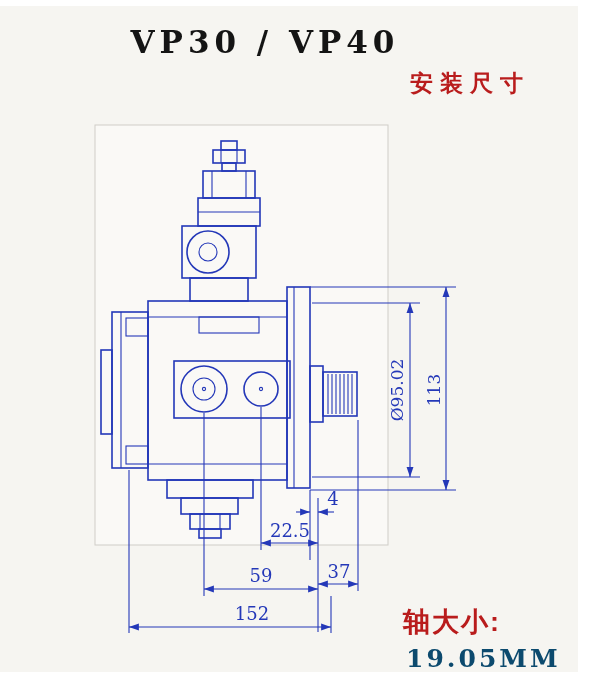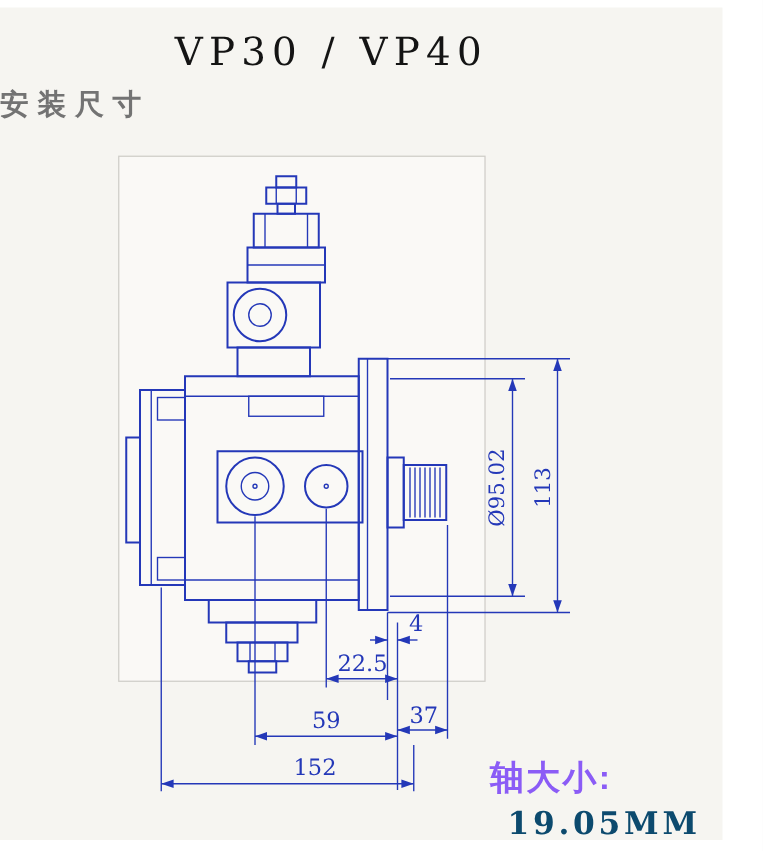--- a/index.html
+++ b/index.html
@@ -6,39 +6,39 @@
   #stage{
     position:relative;width:610px;height:681px;overflow:hidden;
     background:#ffffff;font-family:"DejaVu Serif", serif;
   }
   #card{
     position:absolute;left:0;top:6px;width:578px;height:666px;
     background:#f6f5f1;
   }
   .title{
     position:absolute;left:0;top:24px;width:530px;text-align:center;
-    font-family:"DejaVu Serif", serif;font-weight:normal;font-size:31px;
+    font-family:"DejaVu Serif", serif;font-weight:bold;font-size:31px;
     letter-spacing:5px;color:#141414;
   }
   .subtitle{
-    position:absolute;left:0;top:68px;width:530px;text-align:left;
+    position:absolute;left:0;top:68px;width:530px;text-align:right;
     font-family:"Liberation Sans", sans-serif;font-weight:bold;font-size:23px;
-    letter-spacing:7px;color:#737373;
+    letter-spacing:7px;color:#b91c1c;
   }
   svg{position:absolute;left:0;top:0;}
   .outline{fill:none;stroke:#2438b8;stroke-width:1.6;}
   .detail{fill:none;stroke:#2438b8;stroke-width:1.1;}
   .dim{fill:none;stroke:#2438b8;stroke-width:1.1;}
   .dimtext{fill:#2438b8;font-family:"DejaVu Serif", serif;font-size:18px;}
   .dimtext-sm{fill:#2438b8;font-family:"DejaVu Serif", serif;font-size:17px;}
   .frame{fill:#faf9f6;stroke:#cfcdc8;stroke-width:1;}
   .footer-label{
-    position:absolute;left:392px;top:604px;
+    position:absolute;left:403px;top:604px;
     font-family:"Liberation Sans", sans-serif;font-weight:bold;
-    font-size:27px;color:#8b5cf6;letter-spacing:2px;
+    font-size:27px;color:#b91c1c;letter-spacing:2px;
   }
   .footer-size{
     position:absolute;left:406px;top:644px;
     font-family:"DejaVu Serif", serif;font-weight:bold;
     font-size:25px;color:#0c4a6e;letter-spacing:3px;
   }
 </style>
 </head>
 <body>
 

